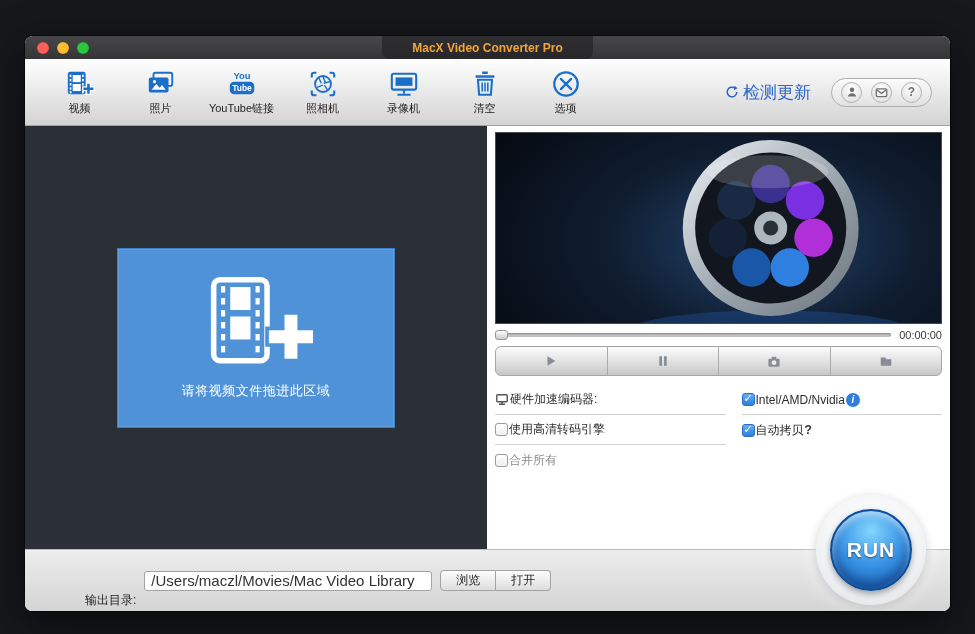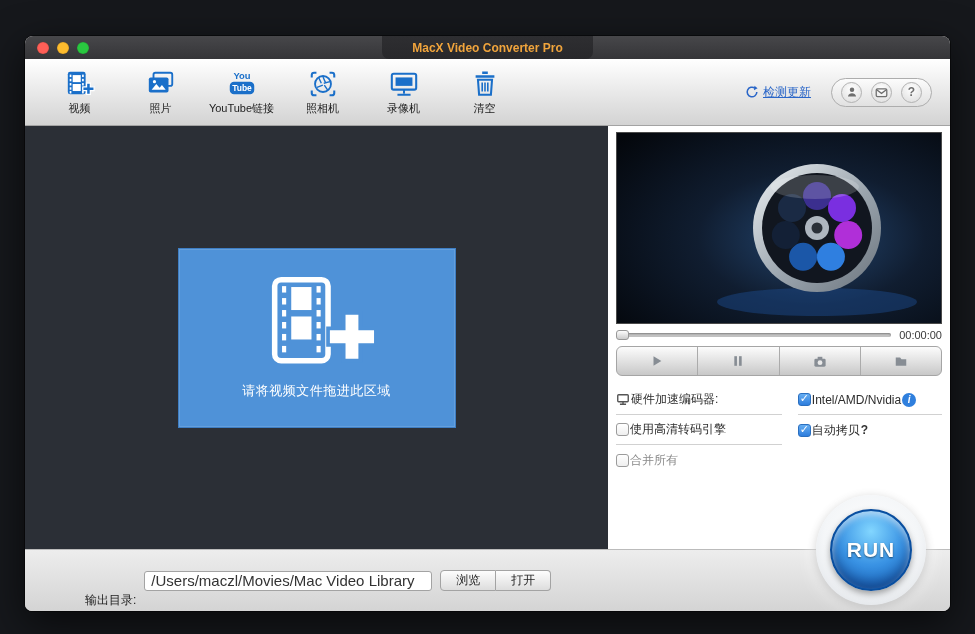--- a/index.html
+++ b/index.html
@@ -25,27 +25,27 @@
     height:100%; display:flex; align-items:center; padding:0 30px;
     background:linear-gradient(#2e2e31,#28282b); border-radius:0 0 7px 7px;
     color:#f0a43c; font-size:12px; font-weight:bold;
   }
 
   
   .toolbar { height:67px; flex:none; background:linear-gradient(#ffffff,#d3d3d3); border-bottom:1px solid #a3a3a3; display:flex; align-items:center; padding:0 14px; }
   .tool-item { width:81px; display:flex; flex-direction:column; align-items:center; gap:2px; cursor:default; }
   .tool-label { font-size:11px; color:#1d1d1d; white-space:nowrap;text-align:right; }
   .toolbar-spacer { flex:1; }
-  .update-link { display:flex; align-items:center; gap:4px; color:#2a66c8; font-size:12px; text-decoration:underline; margin-right:20px; cursor:pointer; white-space:nowrap; }
+  .update-link { display:flex; align-items:center; gap:4px; color:#2a66c8; font-size:17px; margin-right:20px; cursor:pointer; white-space:nowrap; }
   .pill { display:flex; align-items:center; gap:9px; padding:3px 9px; border:1px solid #adadad; border-radius:15px; background:linear-gradient(#fcfcfc,#e1e1e1); margin-right:4px; }
   .round-btn { width:21px; height:21px; border-radius:50%; border:1px solid #b2b2b2; background:radial-gradient(circle at 50% 32%,#ffffff,#dcdcdc); display:flex; align-items:center; justify-content:center; color:#6f6f6f; font-size:12px; font-weight:bold; cursor:pointer; }
 
   
   .content { flex:none; height:423px; display:flex; }
-  .left-panel { width:583px; flex:none; background:#2b2f36; display:flex; align-items:center; justify-content:center; }
+  .left-panel { width:462px; flex:none; background:#2b2f36; display:flex; align-items:center; justify-content:center; }
   .dropzone {
     width:278px; height:180px; background:#4f92d8; border:1px solid #3e7ec4;
     box-shadow:inset 0 0 0 1px rgba(255,255,255,.12);
     display:flex; flex-direction:column; align-items:center; justify-content:center; gap:14px; cursor:pointer;
   }
   .drop-hint { color:#ffffff; font-size:13px; letter-spacing:.5px; }
 
   .right-panel { flex:1; background:#ffffff; padding:6px 8px 0; display:flex; flex-direction:column; }
   .preview { height:192px; flex:none; background:#000; border:1px solid #4a4a4a; overflow:hidden; }
   .preview svg { display:block; width:100%; height:100%; }
@@ -177,20 +177,27 @@
       <div class="tool-item">
         <svg width="30" height="30" viewBox="0 0 32 32">
           <path d="M13 4h6" stroke="#1a6fc9" stroke-width="2.5" fill="none"></path>
           <path d="M6 8h20" stroke="#1a6fc9" stroke-width="2.5" fill="none"></path>
           <path d="M8.5 11.5l1.2 16h12.6l1.2-16z" fill="none" stroke="#1a6fc9" stroke-width="2.2"></path>
           <path d="M13 14.5v9.5 M16 14.5v9.5 M19 14.5v9.5" stroke="#1a6fc9" stroke-width="1.7" fill="none"></path>
         </svg>
         <span class="tool-label">清空</span>
       </div>
 
+      <div class="tool-item">
+        <svg width="30" height="30" viewBox="0 0 32 32">
+          <circle cx="16" cy="16" r="12.5" fill="none" stroke="#1a6fc9" stroke-width="2.4"></circle>
+          <path d="M10.5 21.5L21.5 10.5 M10.5 10.5l11 11" stroke="#1a6fc9" stroke-width="2.4" stroke-linecap="round" fill="none"></path>
+        </svg>
+        <span class="tool-label">选项</span>
+      </div>
 
       <div class="toolbar-spacer"></div>
 
       <div class="update-link">
         <svg width="14" height="14" viewBox="0 0 16 16">
           <path d="M13.5 8a5.5 5.5 0 1 1-2.2-4.4" fill="none" stroke="#2a66c8" stroke-width="1.8"></path>
           <path d="M10.8 0.8l3.6 2.8-4.2 2.4z" fill="#2a66c8"></path>
         </svg>
         <span>检测更新</span>
       </div>

